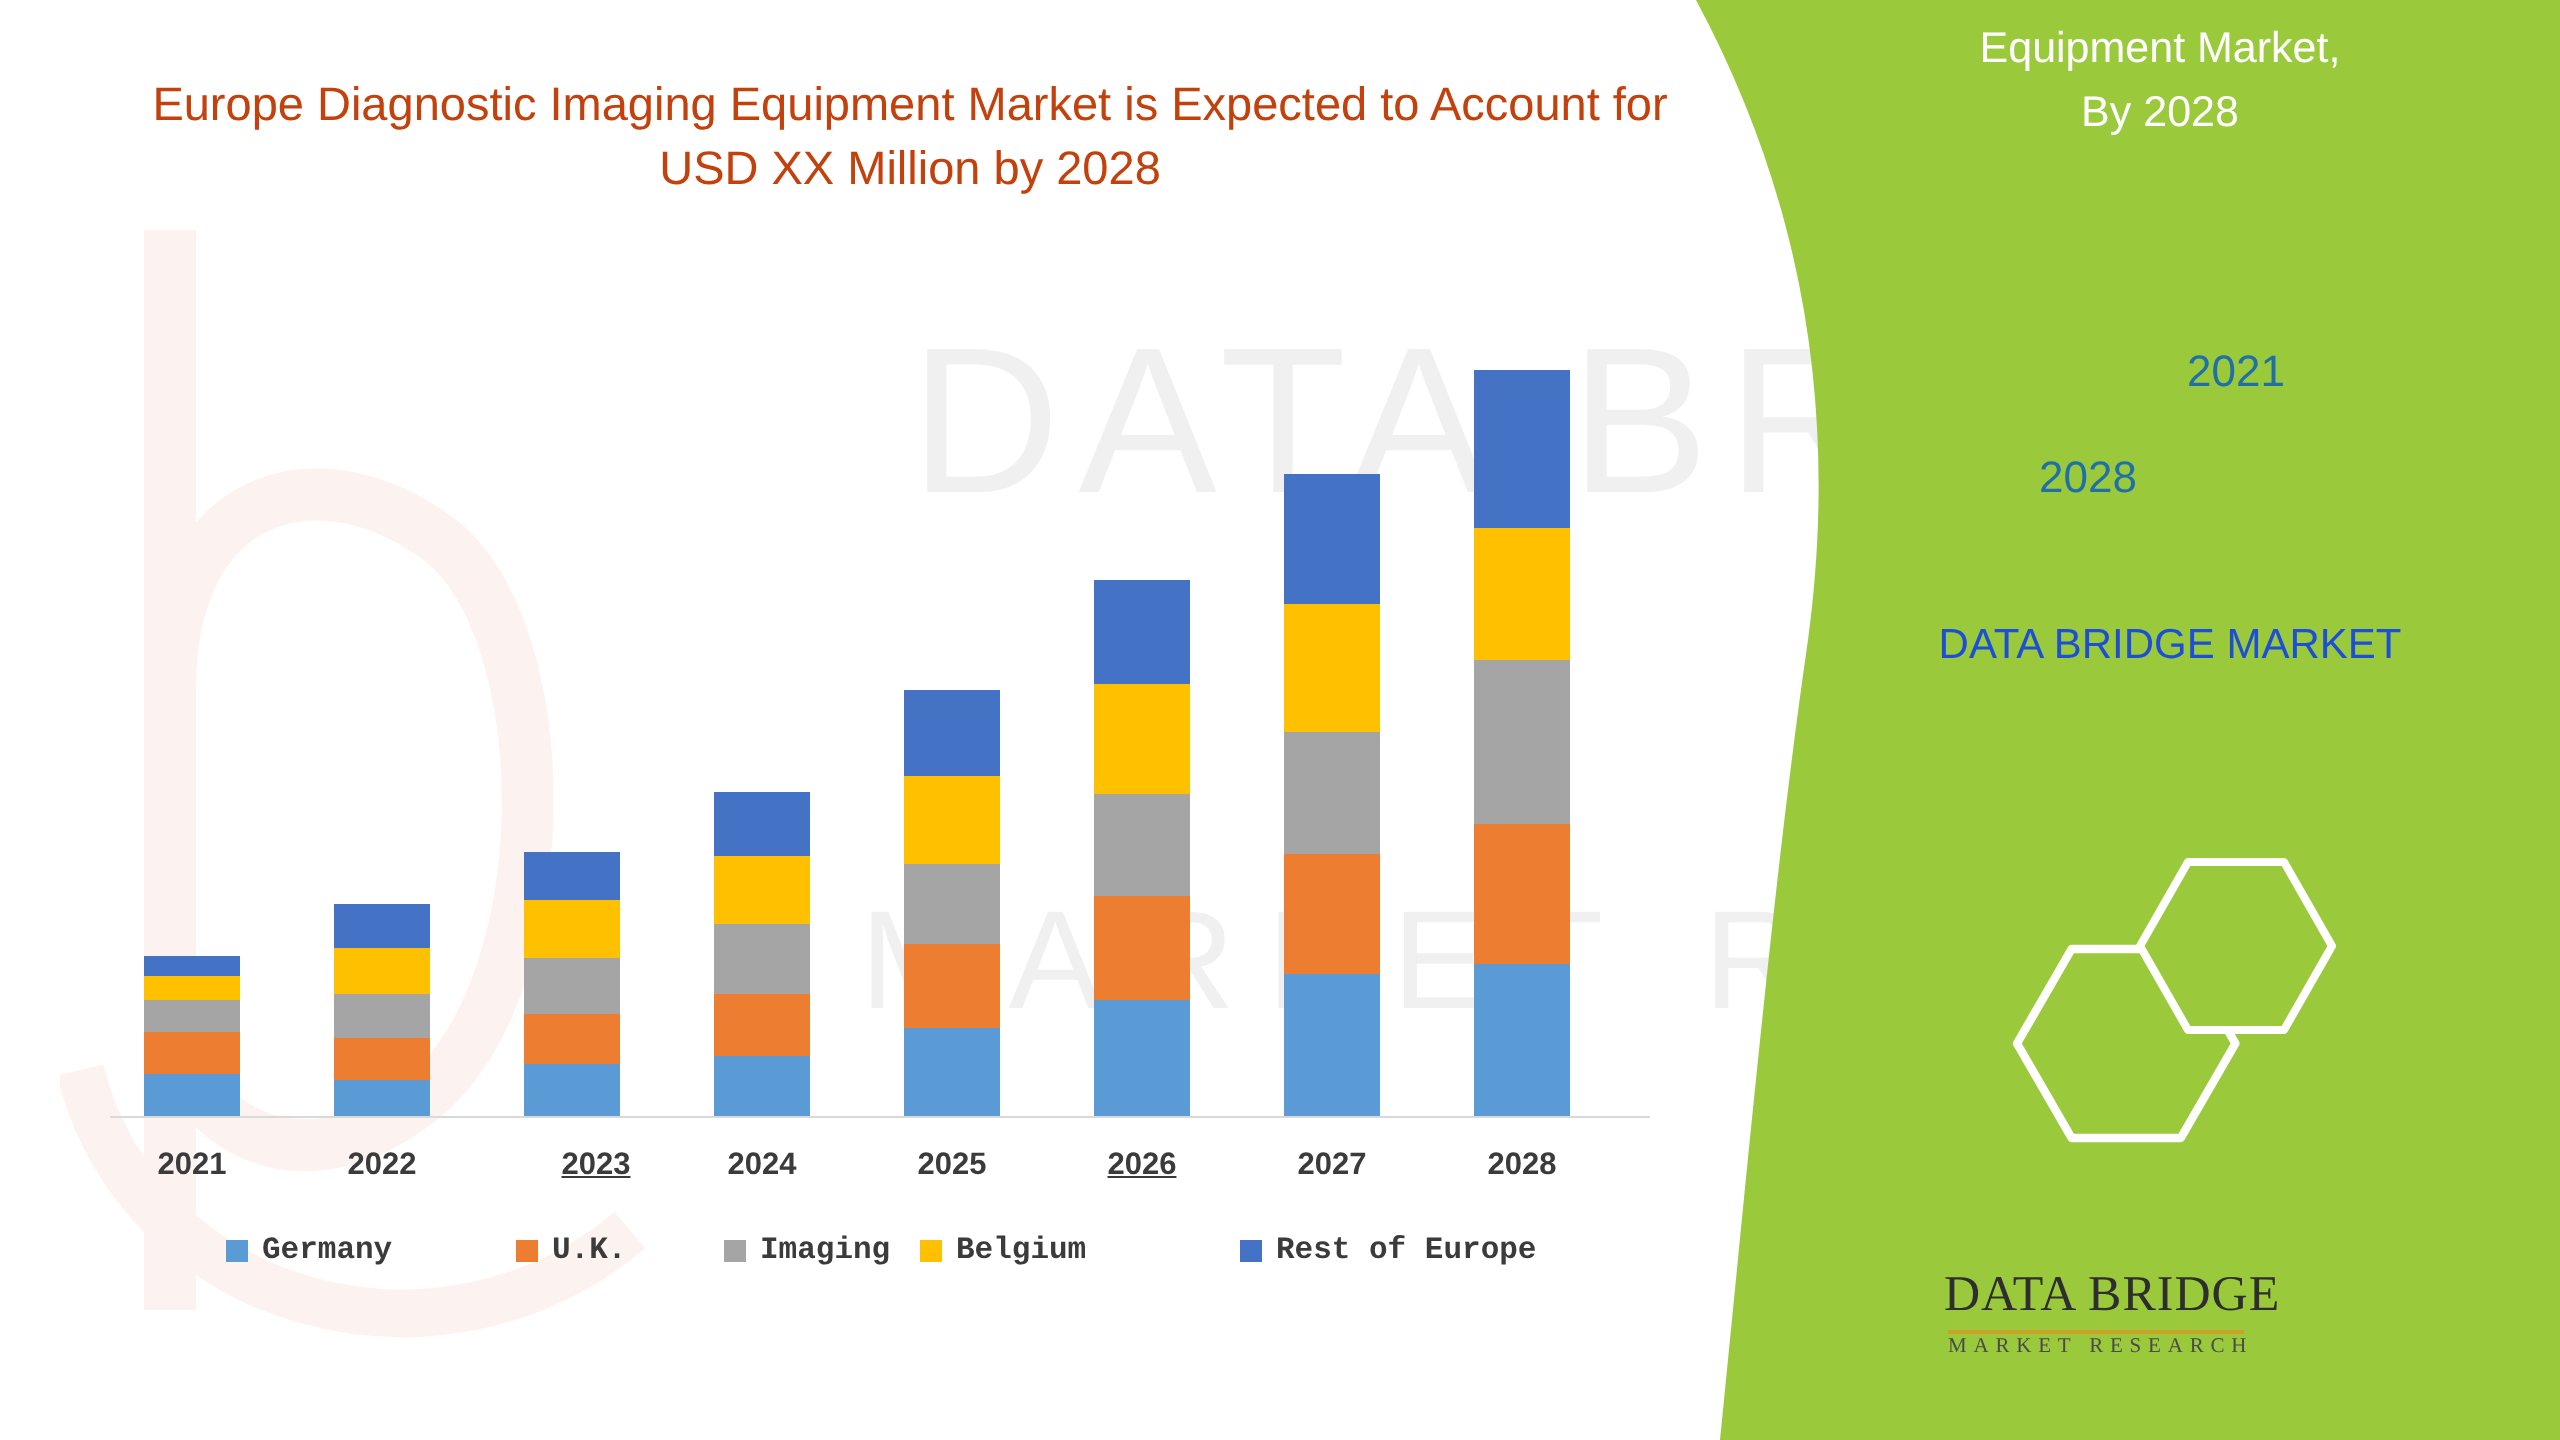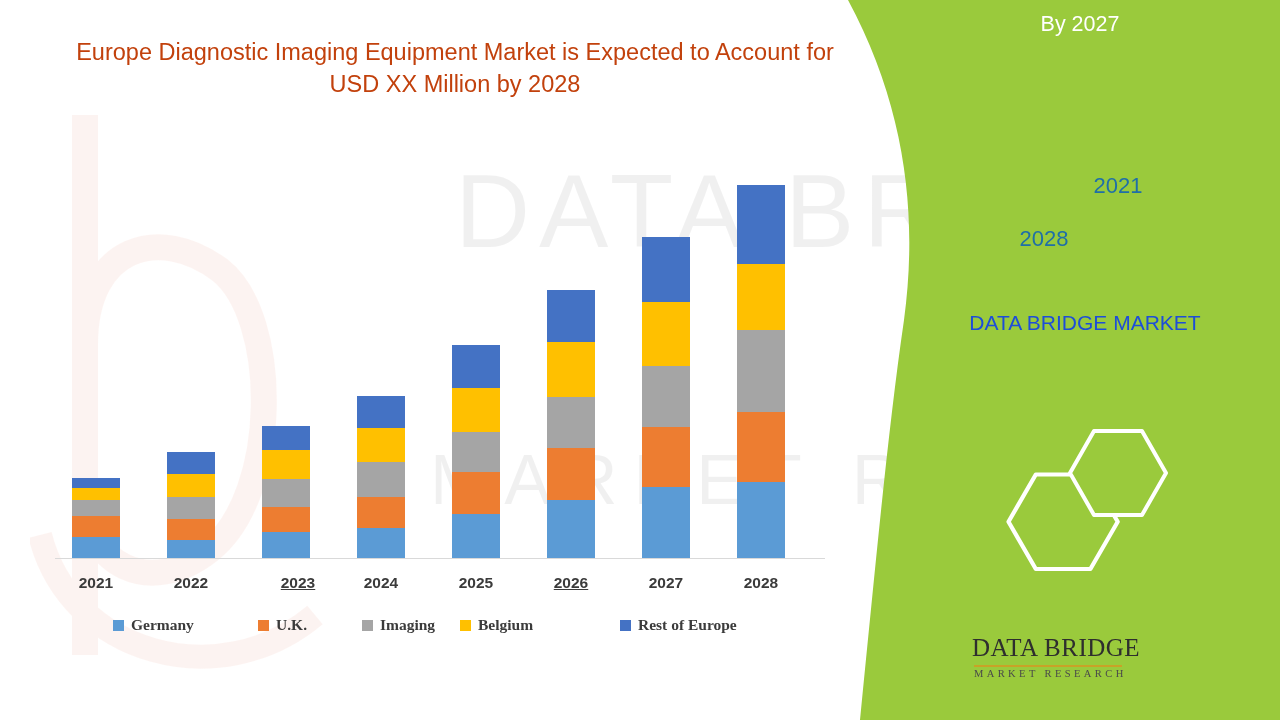--- a/index.html
+++ b/index.html
@@ -31,21 +31,21 @@
   .bar-wrap{position:absolute;top:170px;height:388px;}
   .xlabels{position:absolute;left:0;top:574px;width:860px;height:26px;}
   .xlab{position:absolute;width:90px;text-align:center;color:#3B3B3B;
         font-size:15.5px;font-weight:bold;font-family:"Liberation Sans",sans-serif;}
 
   
   .legend{position:absolute;left:0;top:616px;width:860px;height:28px;}
   .lg-item{position:absolute;display:flex;align-items:center;gap:7px;}
   .lg-sw{width:11px;height:11px;flex:0 0 auto;}
   .lg-tx{color:#3B3B3B;font-size:15.5px;font-weight:bold;white-space:nowrap;
-         font-family:Liberation Serif, serif;}
+         font-family:Liberation Mono, monospace;}
 
   
   .green-panel{position:absolute;left:830px;top:0;width:450px;height:720px;}
   .green-panel svg{position:absolute;left:0;top:0;width:450px;height:720px;}
   .gp-title{position:absolute;left:60px;top:8px;width:380px;text-align:center;color:#fff;
             font-size:21.5px;line-height:32px;font-family:"Liberation Sans",sans-serif;}
   .gp-sub{position:absolute;left:70px;top:307px;width:370px;text-align:center;color:#1d4ed8;
           font-size:21px;line-height:32px;font-family:"Liberation Sans",sans-serif;}
 
   .hexes{position:absolute;left:0;top:140px;width:450px;height:150px;}
@@ -172,21 +172,22 @@
           <span class="lg-tx">Rest of Europe</span>
         </div>
       </div>
   </div>
 
   <div class="green-panel">
     <svg viewBox="0 0 450 720" preserveAspectRatio="none" xmlns="http://www.w3.org/2000/svg">
       <path d="M18 0 L450 0 L450 720 L30 720 C46 560 58 430 74 320 C88 216 76 108 18 0 Z" fill="#9ACA3C"></path>
     </svg>
     <div class="gp-title">
-      <div>By 2027</div>
+      <div>Equipment Market,</div>
+      <div>By 2028</div>
     </div>
 
     <div class="hexes">
       <svg viewBox="0 0 450 150" xmlns="http://www.w3.org/2000/svg">
         <polygon points="170,75 196,30 248,30 274,75 248,120 196,120" fill="none" stroke="#ffffff" stroke-width="4" stroke-linejoin="round" transform="translate(0,18) scale(1.05 1.05)"></polygon>
         <polygon points="240,48 264,6 312,6 336,48 312,90 264,90" fill="#9ACA3C" stroke="#ffffff" stroke-width="4" stroke-linejoin="round"></polygon>
       </svg>
       <div class="hex-lbl" style="left:168px;top:86px;width:92px;text-align:center;">2028</div>
       <div class="hex-lbl" style="left:242px;top:33px;width:92px;text-align:center;">2021</div>
     </div>

